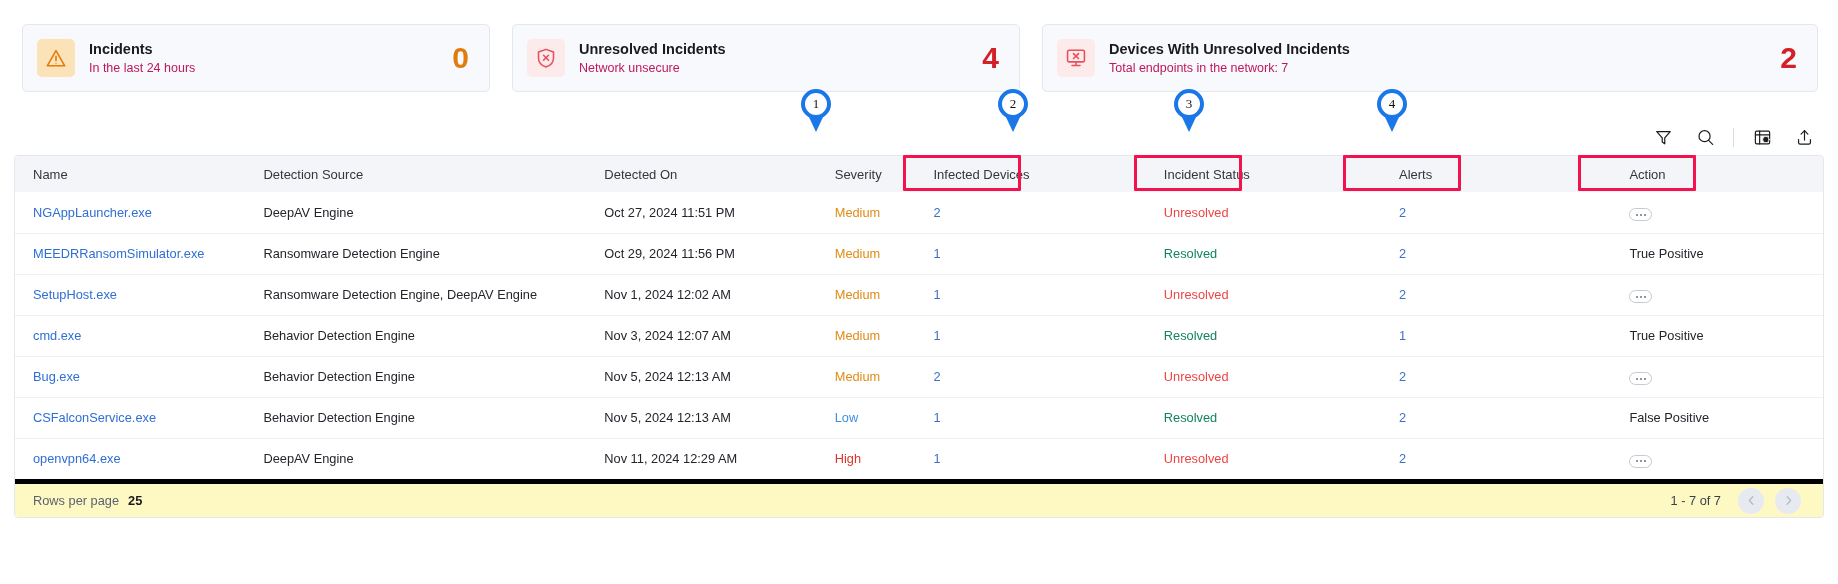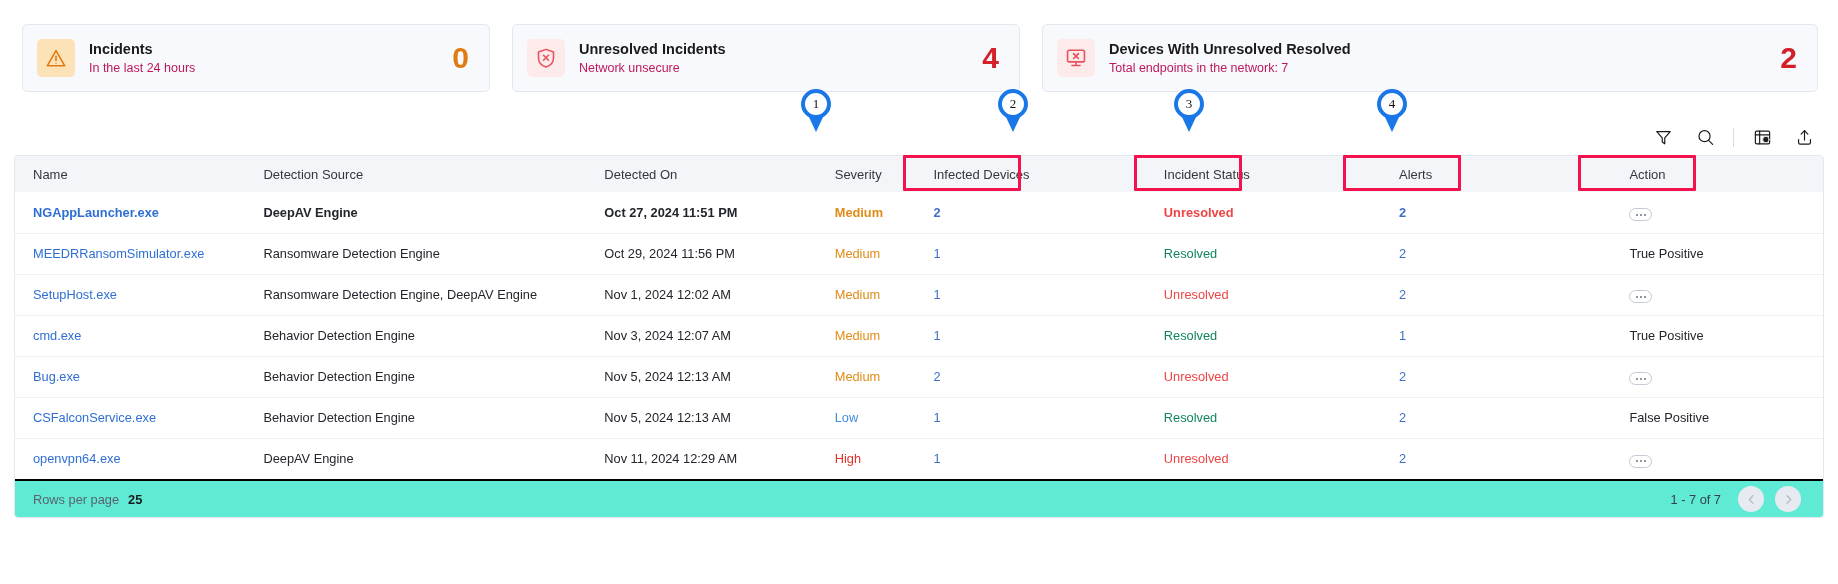--- a/index.html
+++ b/index.html
@@ -115,21 +115,21 @@
   th {
     text-align: left;
     font-size: 13px;
     font-weight: normal;
     color: #33363d;
     padding: 0 0 0 18px;
     height: 36px;
     vertical-align: middle;
   }
   tbody tr { height: 41px; border-top: 1px solid #edf0f4; }
-  tbody tr:first-child { border-top: none; font-weight: bold; }
+  tbody tr:first-child { border-top: none; }
   td {
     font-size: 12.8px;
     color: #22252b;
     padding: 0 0 0 18px;
     height: 41px;
     vertical-align: middle;
     white-space: nowrap;
     overflow: hidden;
     text-overflow: ellipsis;
   }
@@ -163,27 +163,27 @@
   }
   .ellipsis-btn i {
     width: 2px; height: 2px;
     border-radius: 50%;
     background: #6b7280;
     display: block;
   }
 
   
   .tfoot {
-    background: #5eead4;
+    background: #fef9c3;
     height: 38px;
     display: flex;
     align-items: center;
     justify-content: space-between;
     padding: 0 22px 0 18px;
-    border-top: 2px solid #000000;
+    border-top: 5px solid #000000;
   }
   .rows-per-page {
     font-size: 12.8px;
     color: #5b6270;
     display: flex;
     align-items: center;
     gap: 9px;
   }
   .rows-per-page .val {
     color: #1b1b1f;
@@ -288,21 +288,21 @@
       <div class="card-icon rose">
         <svg width="22" height="22" viewBox="0 0 24 24" fill="none" stroke="#e8505b" stroke-width="1.7" stroke-linecap="round" stroke-linejoin="round">
           <rect x="2.8" y="3.6" width="18.4" height="12.6" rx="1.6"></rect>
           <line x1="12" y1="16.2" x2="12" y2="20"></line>
           <line x1="7.6" y1="20.2" x2="16.4" y2="20.2"></line>
           <line x1="9.3" y1="7.2" x2="14.7" y2="12.6"></line>
           <line x1="14.7" y1="7.2" x2="9.3" y2="12.6"></line>
         </svg>
       </div>
       <div class="card-text">
-        <div class="card-title">Devices With Unresolved Resolved</div>
+        <div class="card-title">Devices With Unresolved Incidents</div>
         <div class="card-sub">Total endpoints in the network: 7</div>
       </div>
       <div class="card-value red">2</div>
     </div>
 
   </div>
 
   <div class="toolbar">
     <div class="tb-icon">
       <svg width="19" height="19" viewBox="0 0 24 24" fill="none" stroke="#1b1b1f" stroke-width="1.5" stroke-linecap="round" stroke-linejoin="round">

